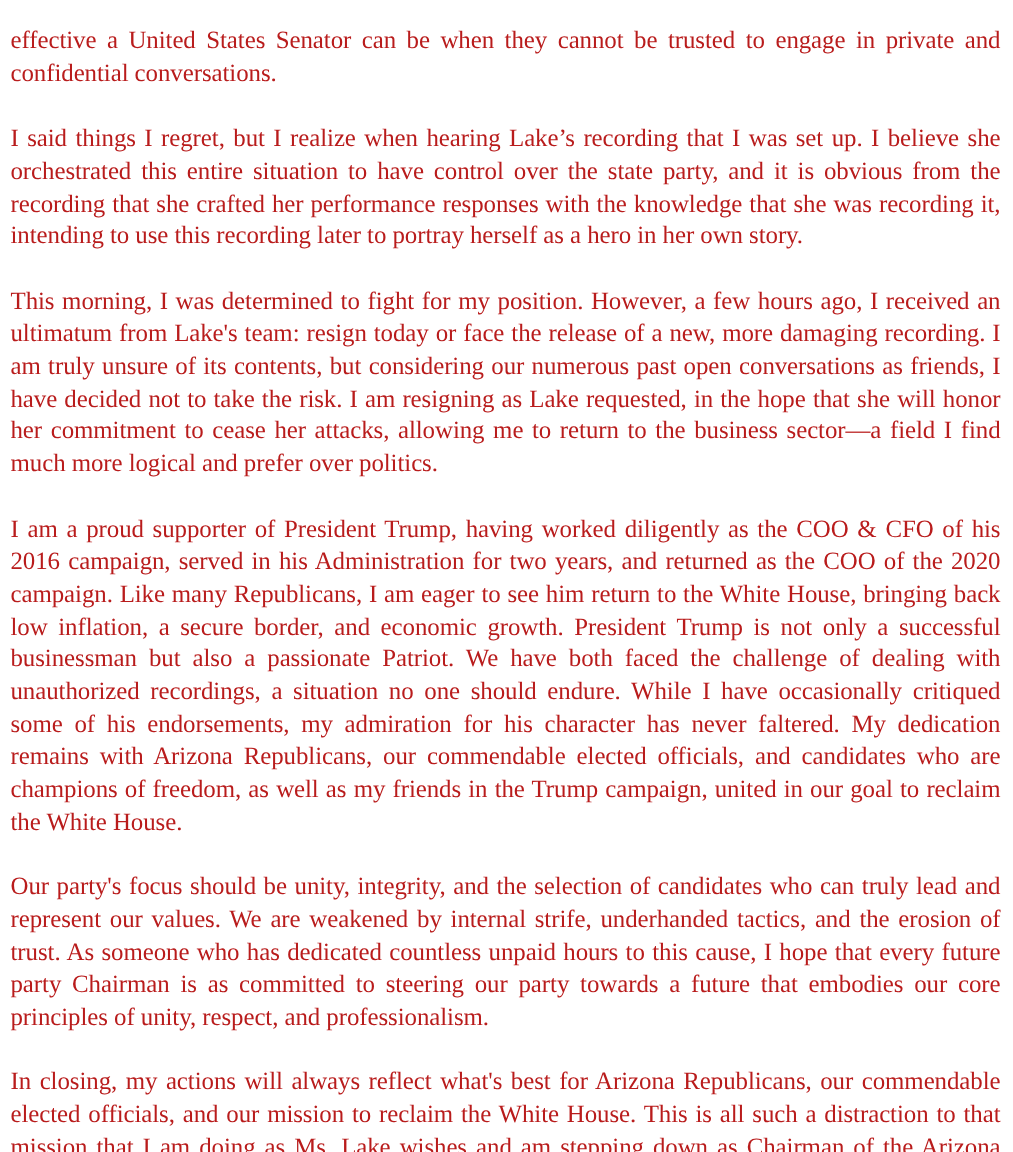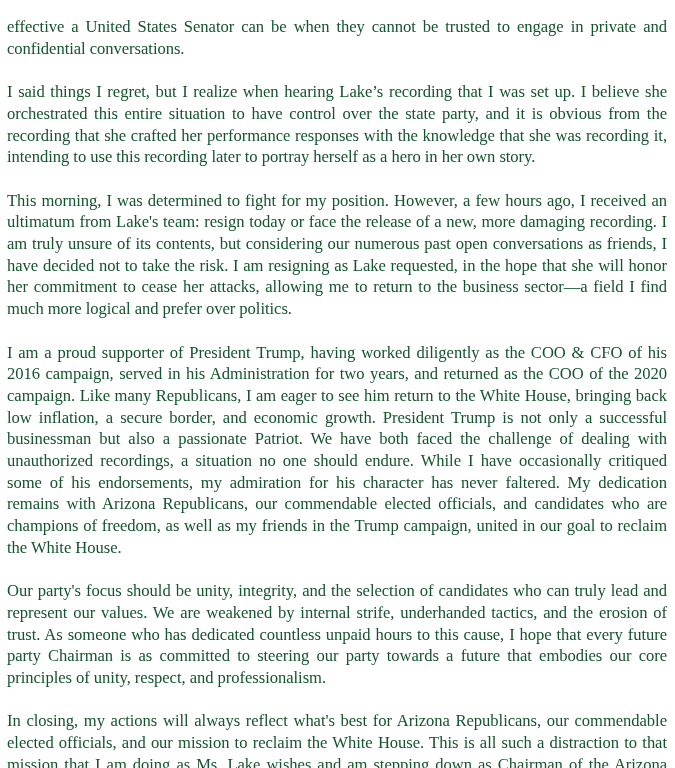--- a/index.html
+++ b/index.html
@@ -18,21 +18,21 @@
     height: 768px;
     background: #ffffff;
     box-sizing: border-box;
     padding: 16px 8px 0 7px;
   }
   .para {
     margin: 0 0 21.7px 0;
     font-family: "Liberation Serif", "DejaVu Serif", serif;
     font-size: 16.6px;
     line-height: 21.7px;
-    color: #14532d;
+    color: #b91c1c;
     text-align: justify;
     text-align-last: left;
     letter-spacing: -0.05px;
   }
 </style>
 </head>
 <body>
 
 <div class="page">
   <p class="para">effective a United States Senator can be when they cannot be trusted to engage in private and confidential conversations.</p>

